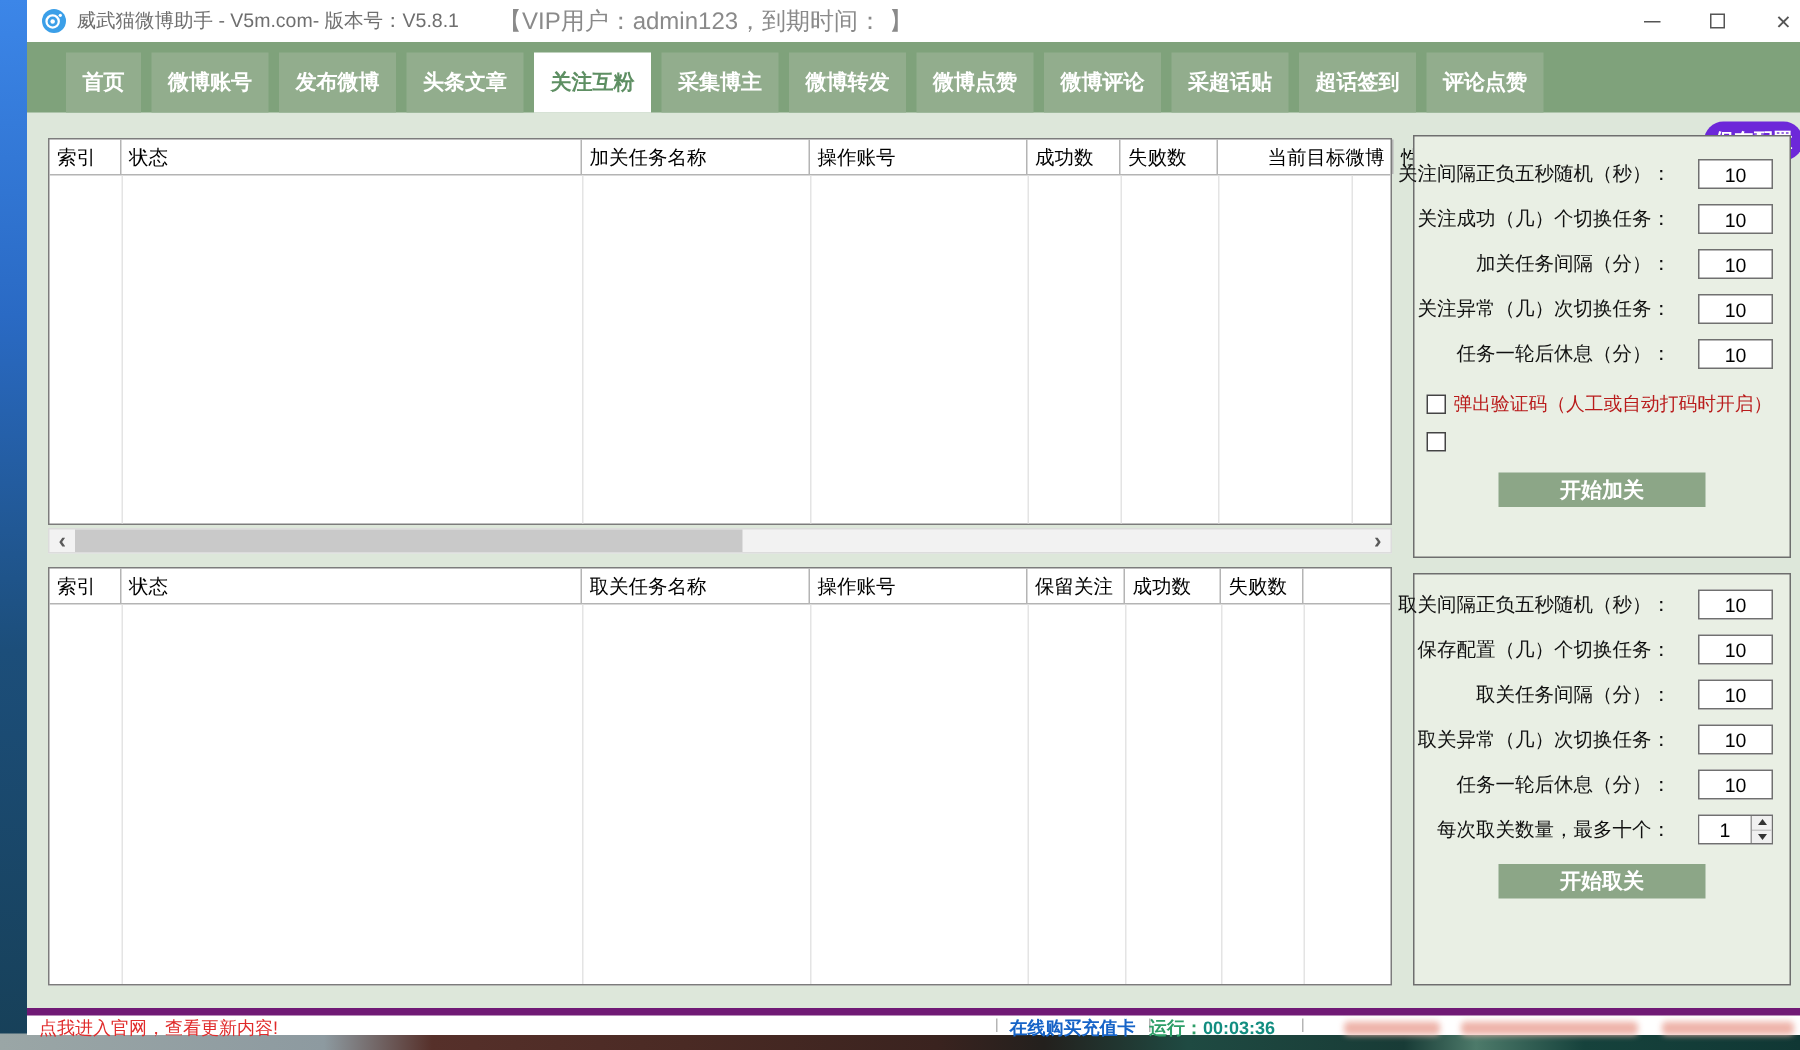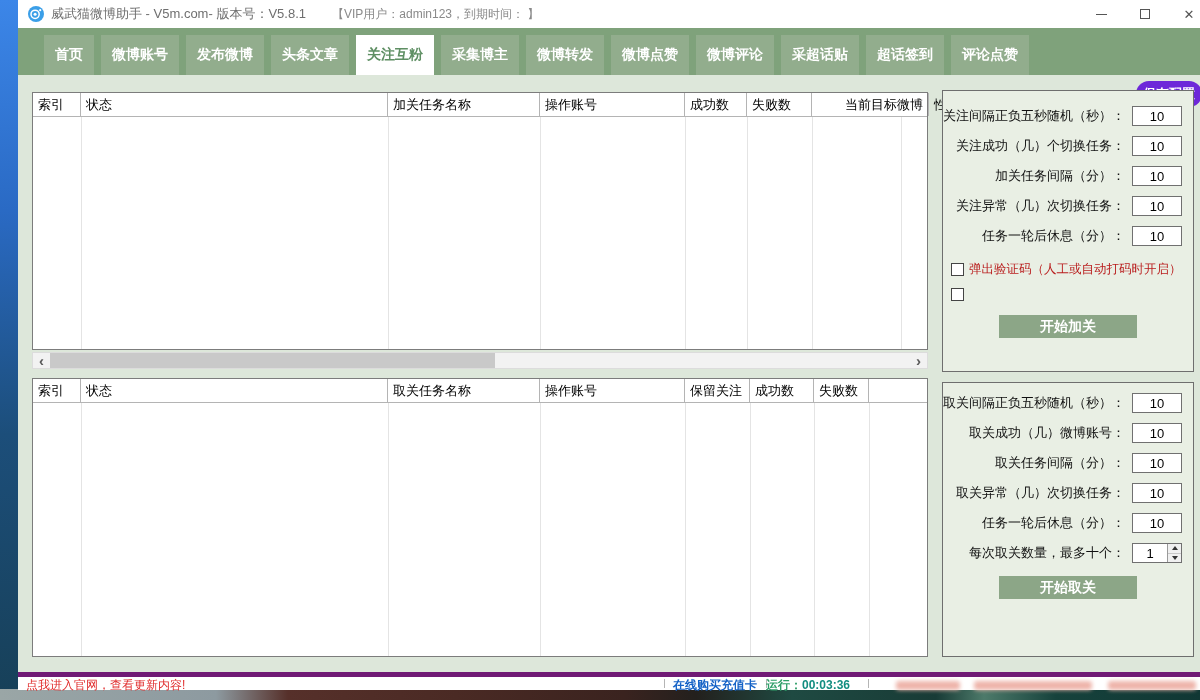--- a/index.html
+++ b/index.html
@@ -12,21 +12,21 @@
   .wallpaper-strip {
     position:absolute; left:0; right:0; bottom:0; height:11px;
     background:linear-gradient(90deg,#9aa6a6 0%,#8d9aa0 18%,#56302a 24%,#4a2a24 38%,#3a231f 52%,#23201d 58%,#1f4a42 66%,#183b36 78%,#4d7a6a 82%,#16423c 88%,#103734 100%);
   }
   .window { position:absolute; left:18px; top:0; width:1193px; height:690px; background:#DDE7DA; }
 
   
   .titlebar { position:absolute; left:0; top:0; right:0; height:28px; background:#ffffff; display:flex; align-items:center; }
   .app-icon { width:16px; height:16px; margin:0 7px 0 10px; flex:0 0 auto; }
   .title-text { font-size:13px; color:#6f6f6f; white-space:nowrap; }
-  .vip-text { font-size:12px; color:#8a8a8a; margin-left:26px; white-space:nowrap; }
+  .vip-text { font-size:16px; color:#8a8a8a; margin-left:26px; white-space:nowrap; }
   .win-controls { margin-left:auto; display:flex; align-items:center; height:100%; }
   .win-btn { width:44px; height:100%; display:flex; align-items:center; justify-content:center; cursor:default; }
   .glyph-min { width:11px; height:1px; background:#555; }
   .glyph-max { width:10px; height:10px; border:1px solid #555; }
   .glyph-close { font-size:13px; color:#555; line-height:1; }
 
   
   .tabbar { position:absolute; left:0; top:28px; right:0; height:47px; background:#7FA27B; }
   .tab-strip { position:absolute; left:26px; bottom:0; display:flex; gap:7px; height:40px; }
   .tab { height:40px; padding:0 11px; background:#92AD8D; color:#fff; font-size:14px; font-weight:bold;
@@ -47,21 +47,21 @@
 
   
   .hscroll { position:absolute; left:14px; top:352px; width:896px; height:17px; background:#f2f2f2; border:1px solid #dcdcdc; }
   .sb-arrow { position:absolute; top:0; width:17px; height:15px; color:#5a5a5a; font-size:15px; font-weight:bold;
               display:flex; align-items:center; justify-content:center; line-height:1; }
   .sb-arrow.left { left:0; } .sb-arrow.right { right:0; }
   .sb-thumb { position:absolute; left:17px; top:0; width:445px; height:15px; background:#c9c9c9; }
 
   
   .panel { position:absolute; background:#E9EFE4; border:1px solid #6e6e6e; }
-  .field-row { display:flex; align-items:center; justify-content:flex-end; height:30px; padding-right:11px; gap:7px; }
+  .field-row { display:flex; align-items:center; justify-content:flex-end; height:30px; padding-right:11px; gap:18px; }
   .field-label { font-size:13px; color:#101010; white-space:nowrap; }
   .field-input { width:50px; height:20px; background:#fff; border:1px solid #707070; font-size:13px;
                  text-align:center; font-family:inherit; color:#000; }
   .checks { margin-top:6px; }
   .checkbox-row { display:flex; align-items:center; height:25px; padding-left:8px; gap:5px; }
   .cb { width:13px; height:13px; background:#fff; border:1px solid #444; flex:0 0 auto; }
   .cb-label { font-size:12.5px; color:#b91c1c; white-space:nowrap; }
   .start-btn { display:block; width:138px; height:23px; margin:8px auto 0; background:#8CA687; color:#fff;
                font-weight:bold; font-size:14px; text-align:center; border:none; font-family:inherit; line-height:23px; }
   .spinbox { width:50px; height:20px; background:#fff; border:1px solid #707070; display:flex; }
@@ -240,21 +240,21 @@
     <button class="start-btn">开始加关</button>
   </div>
 
   <div class="panel" style="left:924px; top:382px; width:252px; height:275px;">
     <div class="fields" style="padding-top:5px;">
         <div class="field-row">
     <span class="field-label">取关间隔正负五秒随机（秒）：</span>
     <input class="field-input" value="10" style="">
   </div>
         <div class="field-row">
-    <span class="field-label">取关成功（几）微博账号：</span>
+    <span class="field-label">保存配置（几）个切换任务：</span>
     <input class="field-input" value="10" style="">
   </div>
         <div class="field-row">
     <span class="field-label">取关任务间隔（分）：</span>
     <input class="field-input" value="10" style="">
   </div>
         <div class="field-row">
     <span class="field-label">取关异常（几）次切换任务：</span>
     <input class="field-input" value="10" style="">
   </div>

